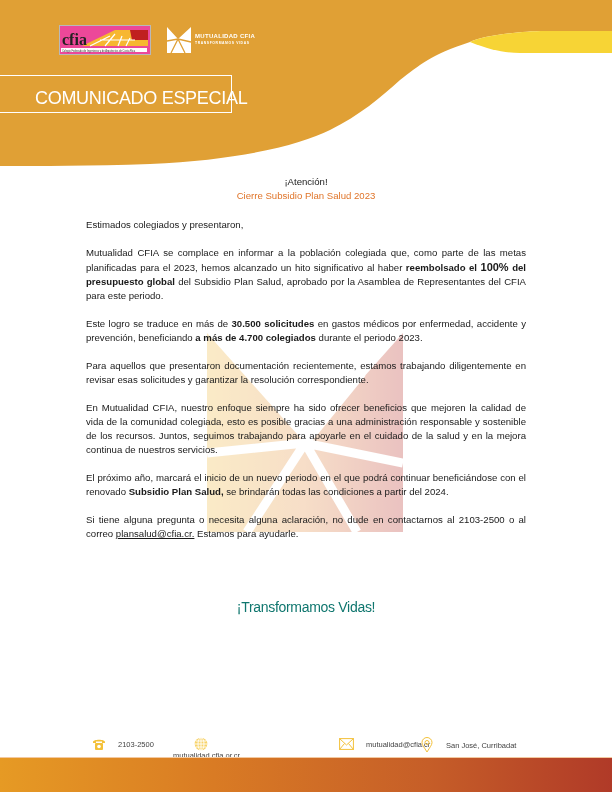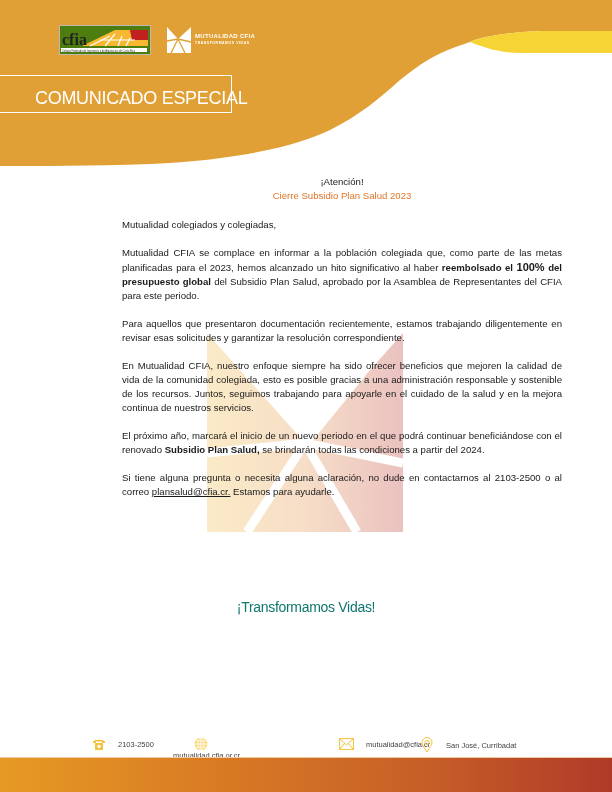--- a/index.html
+++ b/index.html
@@ -1,30 +1,30 @@
 <!DOCTYPE html>
 <html><head>
 <meta charset="utf-8">
 <style>
   * { margin: 0; padding: 0; box-sizing: border-box; }
   html, body { width: 612px; height: 792px; background: #ffffff; overflow: hidden; }
   body { position: relative; font-family: "Liberation Sans", sans-serif; color: #1a1a1a; }
 
   .header-bg { position: absolute; left: 0; top: 0; width: 612px; height: 170px; }
-  .logo-cfia { position: absolute; left: 59px; top: 25px; width: 92px; height: 30px; background: #4d7c0f; border: 1px solid #b9b9b9; }
+  .logo-cfia { position: absolute; left: 59px; top: 25px; width: 92px; height: 30px; background: #ec4899; border: 1px solid #b9b9b9; }
   .logo-mutual { position: absolute; left: 165px; top: 25px; width: 90px; height: 30px; }
   .mutual-text { position: absolute; left: 30px; top: 8px; color: #fff; font-weight: bold; font-size: 6px; letter-spacing: 0.3px; white-space: nowrap; }
   .mutual-sub { position: absolute; left: 30px; top: 16px; color: #fff; font-size: 3.4px; letter-spacing: 0.6px; white-space: nowrap; font-weight: bold; }
 
   .banner { position: absolute; left: -2px; top: 75px; width: 234px; height: 38px; border: 1px solid #ffffff; }
   .banner-text { position: absolute; left: 36px; top: 12px; color: #ffffff; font-size: 18px; letter-spacing: -0.3px; white-space: nowrap; }
 
   .watermark { position: absolute; left: 207px; top: 333px; width: 196px; height: 199px; opacity: 0.32; }
 
-  .content { position: absolute; left: 86px; top: 175px; width: 440px; font-size: 9.6px; line-height: 14px; margin-left: 36px; }
+  .content { position: absolute; left: 86px; top: 175px; width: 440px; font-size: 9.6px; line-height: 14px; }
   .attn { text-align: center; color: #1a1a1a; }
   .subtitle { text-align: center; color: #e0752a; margin-bottom: 15px; }
   .para { text-align: justify; margin-bottom: 14px; }
   .para b { font-weight: bold; }
   .big { font-size: 11px; }
   .email-link { text-decoration: underline; color: #1a1a1a; }
 
   .slogan { position: absolute; left: 0; width: 612px; top: 599px; text-align: center; color: #0f766e; font-size: 14px; letter-spacing: -0.3px; }
 
   .footer { position: absolute; left: 0; top: 733px; width: 612px; height: 24px; }
@@ -74,24 +74,25 @@
     </linearGradient>
   </defs>
   <polygon points="0,0 98,110 196,0 196,199 0,199" fill="url(#wm)"></polygon>
   <path d="M98,110 L40,199 M98,110 L150,199 M0,120 L98,110 L196,130 M98,110 L155,40" stroke="#fff" stroke-width="9" fill="none"></path>
 </svg>
 
 <div class="content">
   <div class="attn">¡Atención!</div>
   <div class="subtitle">Cierre Subsidio Plan Salud 2023</div>
 
-  <p class="para">Mutualidad colegiados y colegiadas,</p>
+  <p class="para">Estimados colegiados y presentaron,</p>
 
   <p class="para"><span>Mutualidad CFIA se complace en informar a la población colegiada que, como parte de las metas planificadas para el 2023, hemos alcanzado un hito significativo al haber </span><b><span>reembolsado el </span><span class="big">100%</span><span> del presupuesto global</span></b><span> del Subsidio Plan Salud, aprobado por la Asamblea de Representantes del CFIA para este periodo.</span></p>
 
+  <p class="para"><span>Este logro se traduce en más de </span><b>30.500 solicitudes</b><span> en gastos médicos por enfermedad, accidente y prevención, beneficiando </span><b>a más de 4.700 colegiados</b><span> durante el periodo 2023.</span></p>
 
   <p class="para">Para aquellos que presentaron documentación recientemente, estamos trabajando diligentemente en revisar esas solicitudes y garantizar la resolución correspondiente.</p>
 
   <p class="para">En Mutualidad CFIA, nuestro enfoque siempre ha sido ofrecer beneficios que mejoren la calidad de vida de la comunidad colegiada, esto es posible gracias a una administración responsable y sostenible de los recursos. Juntos, seguimos trabajando para apoyarle en el cuidado de la salud y en la mejora continua de nuestros servicios.</p>
 
   <p class="para"><span>El próximo año, marcará el inicio de un nuevo periodo en el que podrá continuar beneficiándose con el renovado </span><b>Subsidio Plan Salud,</b><span> se brindarán todas las condiciones a partir del 2024.</span></p>
 
   <p class="para"><span>Si tiene alguna pregunta o necesita alguna aclaración, no dude en contactarnos al 2103-2500 o al correo </span><a class="email-link">plansalud@cfia.cr.</a><span> Estamos para ayudarle.</span></p>
 </div>
 

